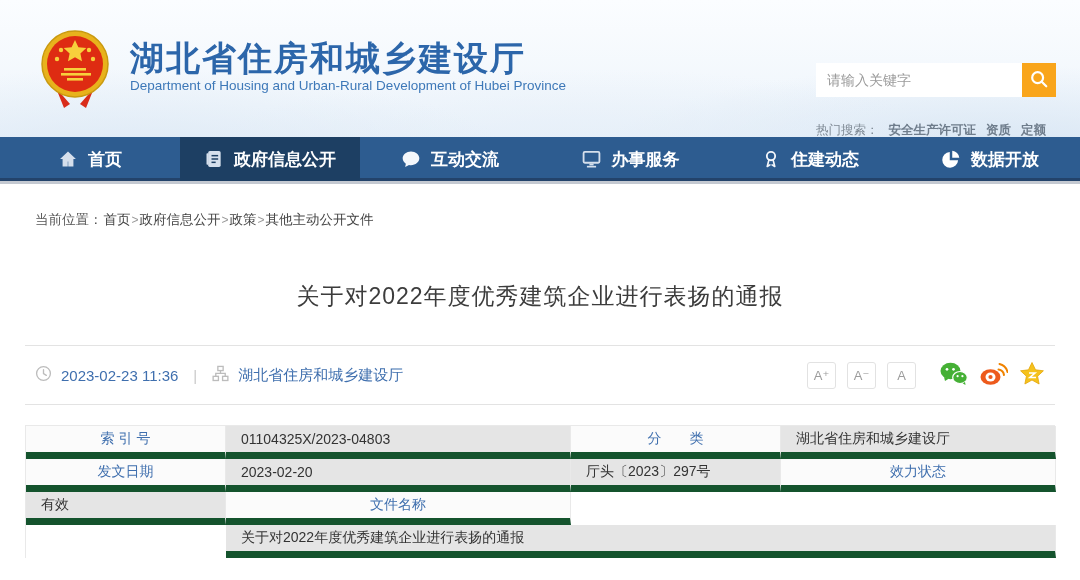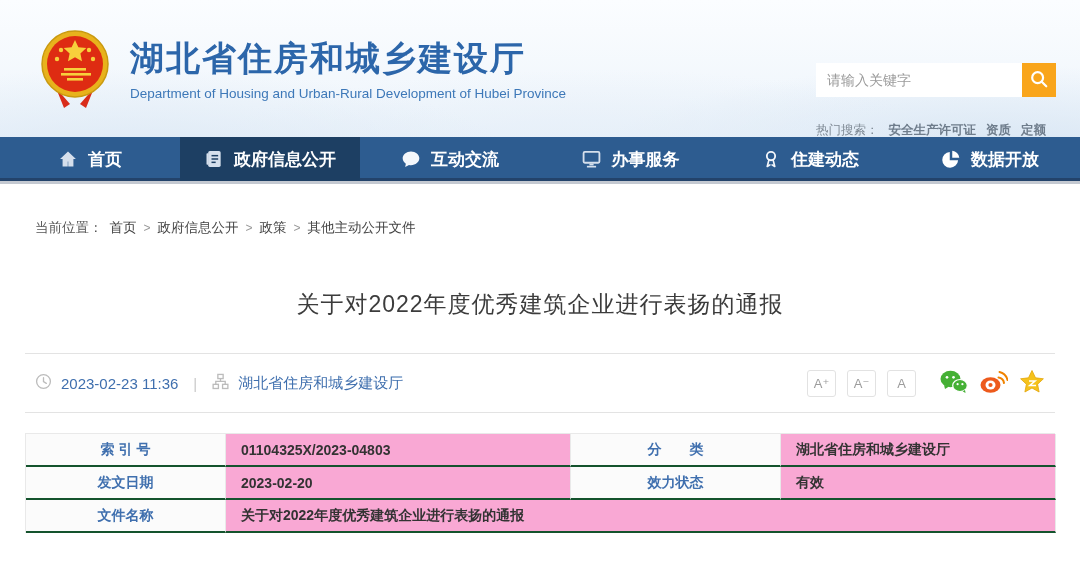--- a/index.html
+++ b/index.html
@@ -13,21 +13,21 @@
     position:relative; height:137px;
     background:
       radial-gradient(ellipse 620px 150px at 12% 118%, #dde9f5 0%, rgba(221,233,245,0) 62%),
       radial-gradient(ellipse 700px 170px at 55% 125%, #e3edf7 0%, rgba(227,237,247,0) 60%),
       radial-gradient(ellipse 640px 150px at 92% 115%, #d7e5f3 0%, rgba(215,229,243,0) 62%),
       linear-gradient(180deg,#fbfdff 0%, #edf4fb 100%);
   }
   .logo-wrap { position:absolute; left:36px; top:26px; width:78px; height:86px; }
   .brand { position:absolute; left:130px; top:40px; }
   .brand-title { font-size:34px; font-weight:bold; color:#2c66aa; letter-spacing:2px; line-height:1.1; }
-  .brand-sub { font-size:13.5px; color:#3d78b8; margin-top:9px; }
+  .brand-sub { font-size:13.5px; color:#3d78b8; margin-top:1px; }
   .search-area { position:absolute; right:24px; top:63px; width:240px; }
   .search-row { display:flex; height:34px; }
   .search-input {
     flex:1; border:1px solid #fff; background:#fff; outline:none;
     font-size:14px; color:#333; padding:0 10px; font-family:inherit;
   }
   .search-input::placeholder { color:#9a9a9a; }
   .search-btn { width:34px; height:34px; background:#f9a51b; border:none; cursor:pointer;
     display:flex; align-items:center; justify-content:center; }
   .hot-row { margin-top:25px; font-size:12.5px; color:#7d8document; color:#7e8994; display:flex; gap:10px; white-space:nowrap; }
@@ -35,21 +35,21 @@
   .hot-link { color:#6f7d8c; text-decoration:none; cursor:pointer;font-weight:bold; }
   
   .nav { display:flex; height:44px; background:#2d5c90; box-shadow:0 -3px 0 #23436b inset, 0 3px 0 rgba(20,40,70,.25); }
   .nav-item {
     flex:1; display:flex; align-items:center; justify-content:center; gap:10px;
     color:#fff; font-size:17px; font-weight:bold; cursor:pointer;
   }
   .nav-item.active { background:#1d3f63; }
   .nav-item svg { display:block; }
   
-  .breadcrumb { margin:38px 0 0 35px; font-size:13.5px; color:#555; display:flex; gap:7px; align-items:center; }
+  .breadcrumb { margin:30px 0 0 35px; font-size:13.5px; color:#555; display:flex; gap:1px; align-items:center; }
   .crumb { color:#444; cursor:pointer; }
   .crumb-sep { color:#999; font-size:12px; }
   
   .article-title { text-align:center; font-size:23px; color:#3c3c3c; margin-top:52px; letter-spacing:1px; }
   .meta-row {
     margin:33px 25px 8px 25px; height:60px;
     border-top:1px solid #e3e3e3; border-bottom:1px solid #e3e3e3;
     display:flex; align-items:center; justify-content:space-between; padding:0 10px;
   }
   .meta-left { display:flex; align-items:center; gap:9px; font-size:15px; color:#3f6fae; }
@@ -60,24 +60,24 @@
     color:#9c9c9c; font-size:13px; cursor:pointer; font-family:inherit;
   }
   .share-icon { cursor:pointer; display:block; }
   
   .info-table {
     margin:20px 25px 0 25px;
     display:grid; grid-template-columns:200px 345px 210px 275px;
     border-top:1px solid #e9e9e9; border-left:1px solid #e9e9e9;
     font-size:14px;
   }
-  .cell { border-right:1px solid #e9e9e9; border-bottom:2px solid #14532d; height:33px;
-    display:flex; align-items:center;font-weight:bold; }
+  .cell { border-right:1px solid #e9e9e9; border-bottom:7px solid #14532d; height:33px;
+    display:flex; align-items:center; }
   .cell.lbl { background:#fbfbfb; color:#3f6fae; justify-content:center; }
-  .cell.val { background:#f9a8d4; color:#333; padding-left:15px; }
+  .cell.val { background:#e5e5e5; color:#333; padding-left:15px; }
   .cell.span3 { grid-column:2 / 5; }
 </style>
 </head>
 <body>
 
 <div class="site-header">
   <div class="logo-wrap">
     <svg width="78" height="86" viewBox="0 0 78 86">
       <path d="M20 62 L28 82 L34 78 Z" fill="#d92c1a"></path>
       <path d="M58 62 L50 82 L44 78 Z" fill="#d92c1a"></path>
@@ -251,18 +251,19 @@
 
 <div class="info-table">
   <div class="cell lbl">索 引 号</div>
   <div class="cell val">01104325X/2023-04803</div>
   <div class="cell lbl">分　　类</div>
 
   <div class="cell val">湖北省住房和城乡建设厅</div>
   <div class="cell lbl">发文日期</div>
   <div class="cell val">2023-02-20</div>
 
+  <div class="cell val">厅头〔2023〕297号</div>
   <div class="cell lbl">效力状态</div>
   <div class="cell val">有效</div>
 
   <div class="cell lbl">文件名称</div>
   <div class="cell val span3">关于对2022年度优秀建筑企业进行表扬的通报</div>
 </div>
 
 </body></html>

